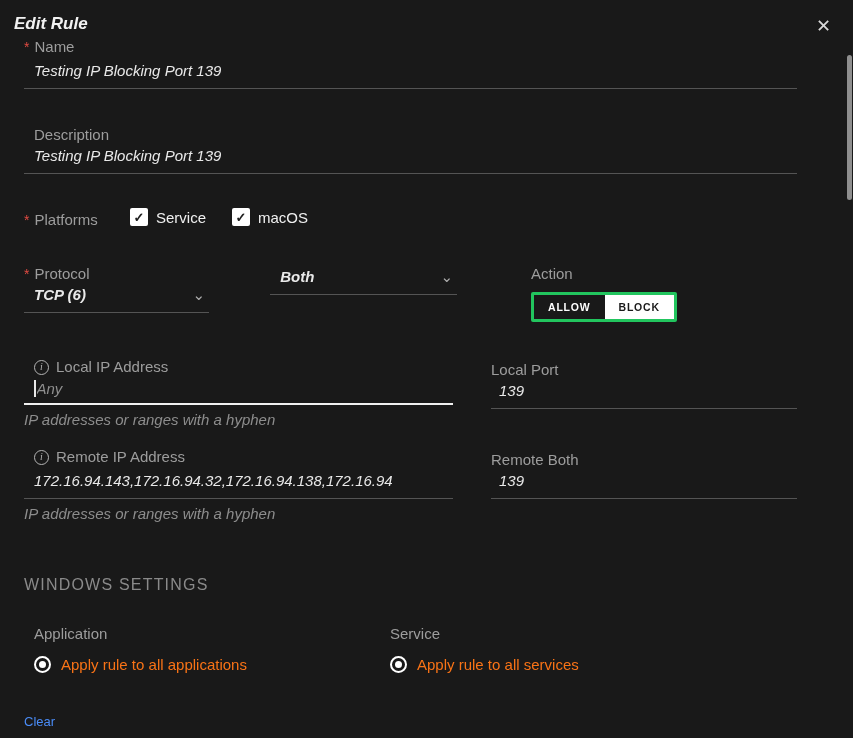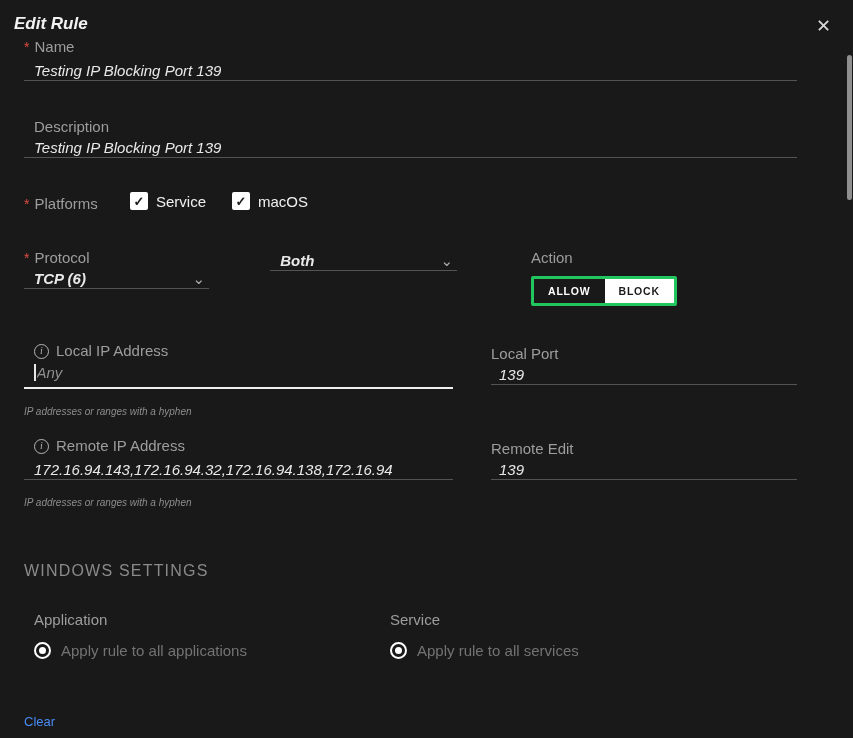--- a/index.html
+++ b/index.html
@@ -19,21 +19,21 @@
   .title { font-size: 17px; font-weight: bold; font-style: italic; color: #f2f2f2; }
   .close { font-size: 18px; color: #d8d8d8; cursor: pointer; line-height: 1; margin-top: 3px; }
   .body { padding: 2px 56px 0 24px; }
 
   .label { color: #9d9d9d; font-size: 15px; }
   .req { color: #e14b42; font-size: 14px; margin-right: 5px; margin-left: -10px; }
   .label-row { padding-left: 10px; line-height: 24px; height: 18px; }
   .label-row.noindent { padding-left: 0; }
   .value { font-style: italic; color: #e9e9e9; font-size: 15px; }
   .underline { border-bottom: 1px solid #545454; }
-  .value-row { padding: 6px 0 0 10px; line-height: 18px; }
+  .value-row { padding: 6px 0 8px 10px; line-height: 18px; }
   .vr-right { padding-left: 8px; }
 
   .clip { height: 17px; overflow: hidden; }
   .clip .label-row { margin-top: -4px; }
 
   .d-field { margin-top: 34px; }
 
   .platforms { margin-top: 34px; display: flex; align-items: center; }
   .platforms .label-row { width: 106px; }
   .cb-row { display: flex; align-items: center; gap: 8px; margin-right: 26px; cursor: pointer; }
@@ -82,35 +82,35 @@
     border-bottom: 2px solid #f0f0f0;
     padding: 4px 0 6px 10px;
   }
   .caret { width: 1.5px; height: 17px; background: #e8e8e8; margin-right: 1px; }
   .ip-input {
     flex: 1; background: transparent; border: none; outline: none;
     color: #e8e8e8; font: italic 15px "Liberation Sans", sans-serif;
   }
   .ip-input::placeholder { color: #8f8f8f; font-style: italic; opacity: 1; }
   .ip-value { white-space: nowrap; overflow: hidden; }
-  .helper { margin-top: 17px; font-size: 10px; font-style: italic; color: #8d8d8d; }
+  .helper { margin-top: 6px; font-size: 15px; font-style: italic; color: #8d8d8d; }
 
   .section-heading {
     margin-top: 54px; font-size: 16px; letter-spacing: 1.2px; color: #8a8a8a;
   }
   .row-app { margin-top: 28px; display: flex; }
   .col-app { width: 356px; }
   .col-svc { flex: 1; }
   .radio-row { margin-top: 16px; display: flex; align-items: center; gap: 10px; padding-left: 10px; cursor: pointer; }
   .radio {
     width: 17px; height: 17px; border: 2px solid #ffffff; border-radius: 50%;
     display: inline-flex; align-items: center; justify-content: center; flex: 0 0 auto;
   }
   .dot { width: 7px; height: 7px; border-radius: 50%; background: #ffffff; }
-  .radio-label { color: #737373; font-size: 15px; }
+  .radio-label { color: #f97316; font-size: 15px; }
 
   .footer {
     position: absolute; left: 24px; right: 25px; bottom: 9px;
     display: flex; justify-content: space-between; align-items: center;
   }
   .clear { color: #4a8cf7; font-size: 13px; cursor: pointer; }
   .save {
     background: #ffffff; color: #222222; border: none; border-radius: 17px;
     padding: 8px 44px; font-size: 14px; font-family: "Liberation Sans", sans-serif;
     cursor: pointer;
@@ -229,21 +229,21 @@
             </span>
           <span class="label">Remote IP Address</span>
         </div>
         <div class="value-row underline ip-value">
           <span class="value">172.16.94.143,172.16.94.32,172.16.94.138,172.16.94</span>
         </div>
         <div class="helper">IP addresses or ranges with a hyphen</div>
       </div>
       <div class="col-right">
         <div class="label-row noindent">
-          <span class="label">Remote Edit</span>
+          <span class="label">Remote Both</span>
         </div>
         <div class="value-row underline vr-right">
           <span class="value">139</span>
         </div>
       </div>
     </div>
 
     <div class="section-heading">WINDOWS SETTINGS</div>
 
     <div class="row-app">

